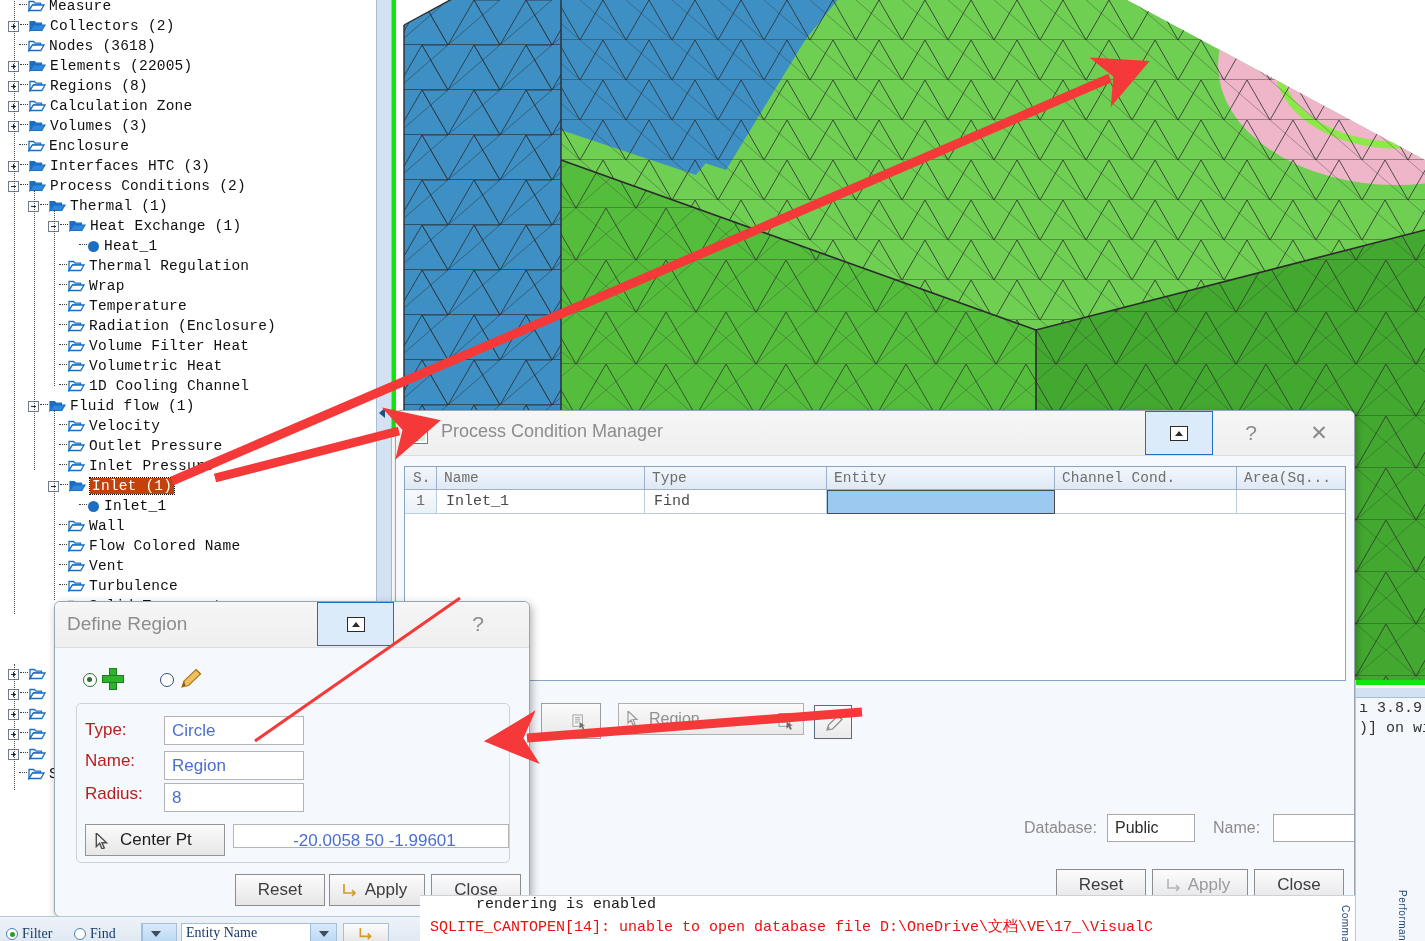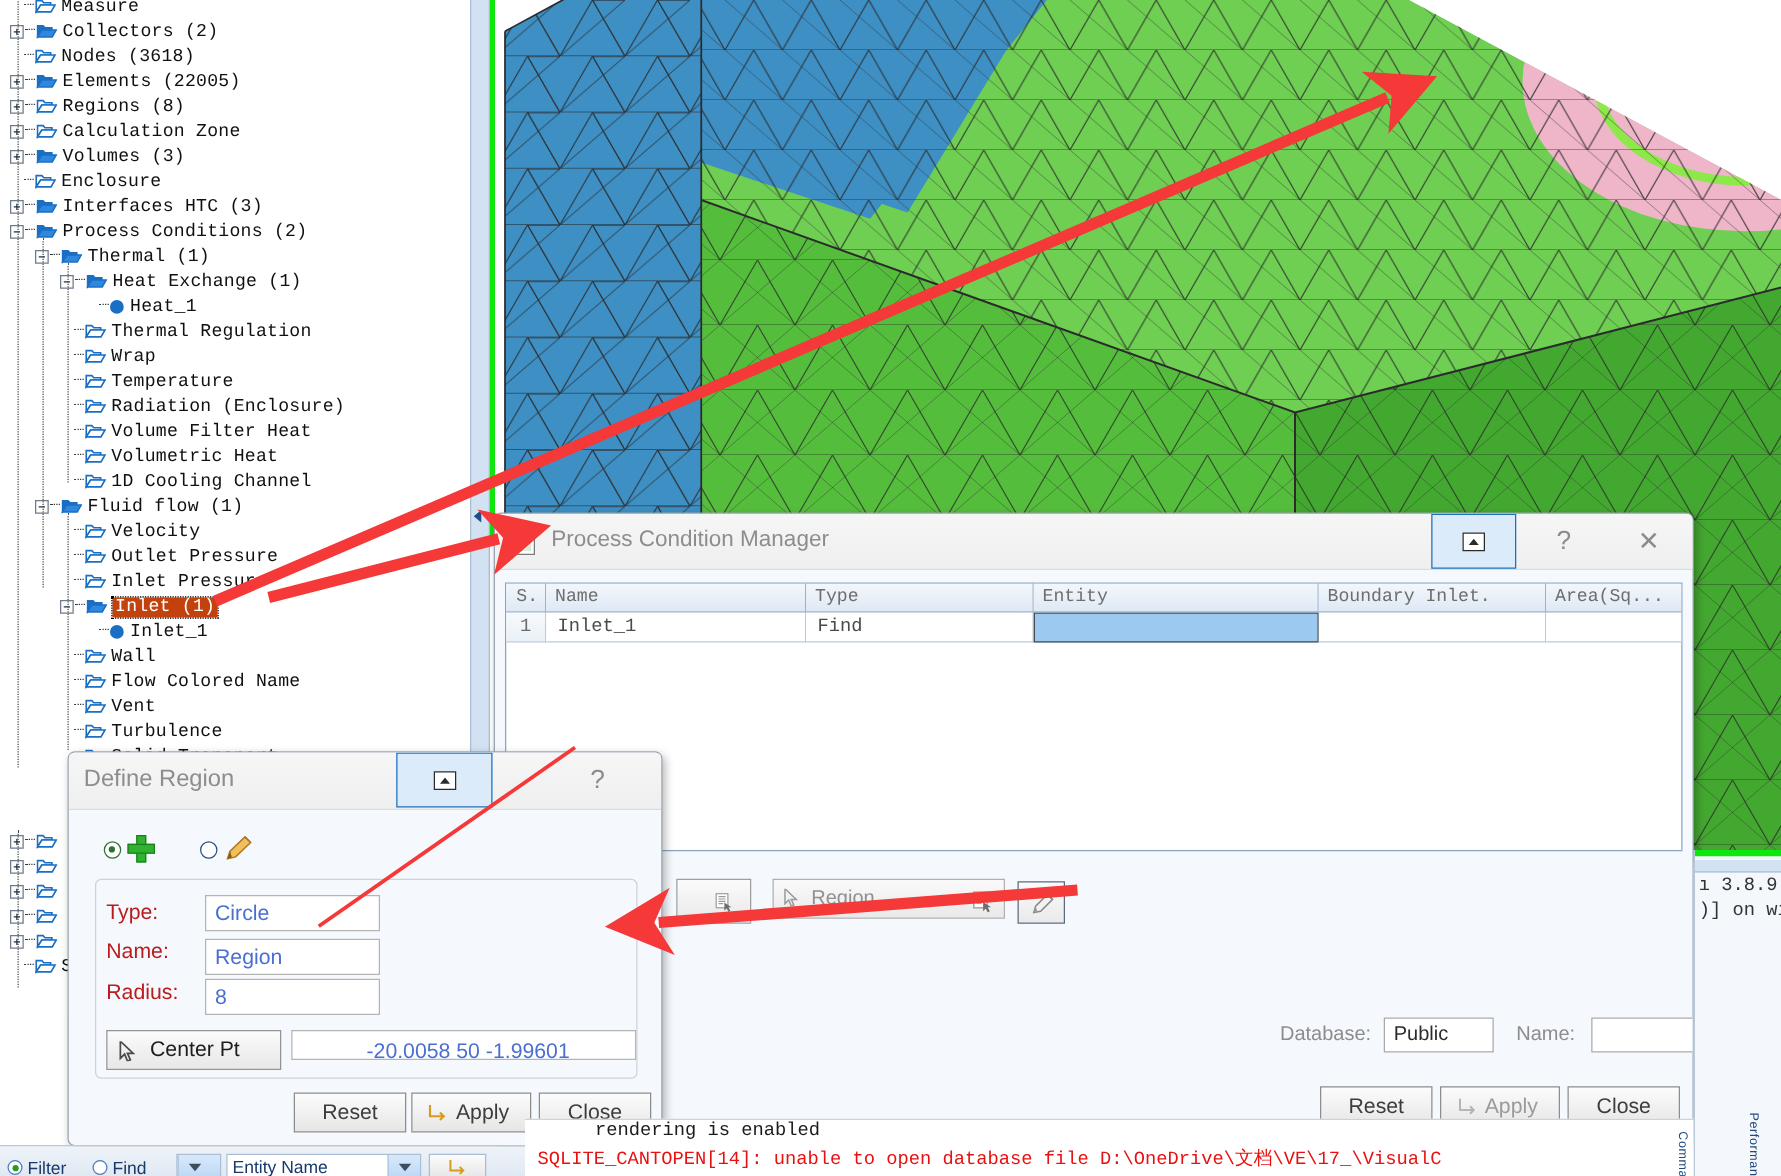--- a/index.html
+++ b/index.html
@@ -400,21 +400,21 @@
 
   #statusbar {
     position: absolute; left: 0; top: 916px;
     width: 420px; height: 25px;
     background: linear-gradient(#eef3f9,#dfe8f2);
     border-top: 1px solid #b9c8d8;
     overflow: hidden;
   }
   #statusbar .sb-lbl {
     position: absolute;
-    font-family: Liberation Sans, sans-serif;
+    font-family: Liberation Serif, serif;
     font-size: 14px; color: #183a6b;
   }
   .sb-radio {
     position: absolute; width: 12px; height: 12px;
     border: 1.4px solid #4b7dbb; border-radius: 50%;
     box-sizing: border-box; background: #fff;
   }
   .sb-radio.on .in {
     position: absolute; left: 2.5px; top: 2.5px;
     width: 5px; height: 5px; border-radius: 50%; background: #2a9a2a;
@@ -688,21 +688,21 @@
         <span>✕</span>
       </div>
     </div>
 
     <div id="pcm-table">
       <div class="thead">
         <div class="th" style="width:32px;padding-left:8px;">S.</div>
         <div class="th" style="width:208px;">Name</div>
         <div class="th" style="width:182px;">Type</div>
         <div class="th" style="width:228px;">Entity</div>
-        <div class="th" style="width:182px;">Boundary Inlet.</div>
+        <div class="th" style="width:182px;">Channel Cond.</div>
         <div class="th" style="width:108px;border-right:none;">Area(Sq...</div>
       </div>
       <div class="trow">
         <div class="td idx" style="width:32px;">1</div>
         <div class="td" style="width:208px;">Inlet_1</div>
         <div class="td" style="width:182px;">Find</div>
         <div class="td selected" style="width:228px;"></div>
         <div class="td" style="width:182px;"></div>
         <div class="td" style="width:108px;border-right:none;"></div>
       </div>

